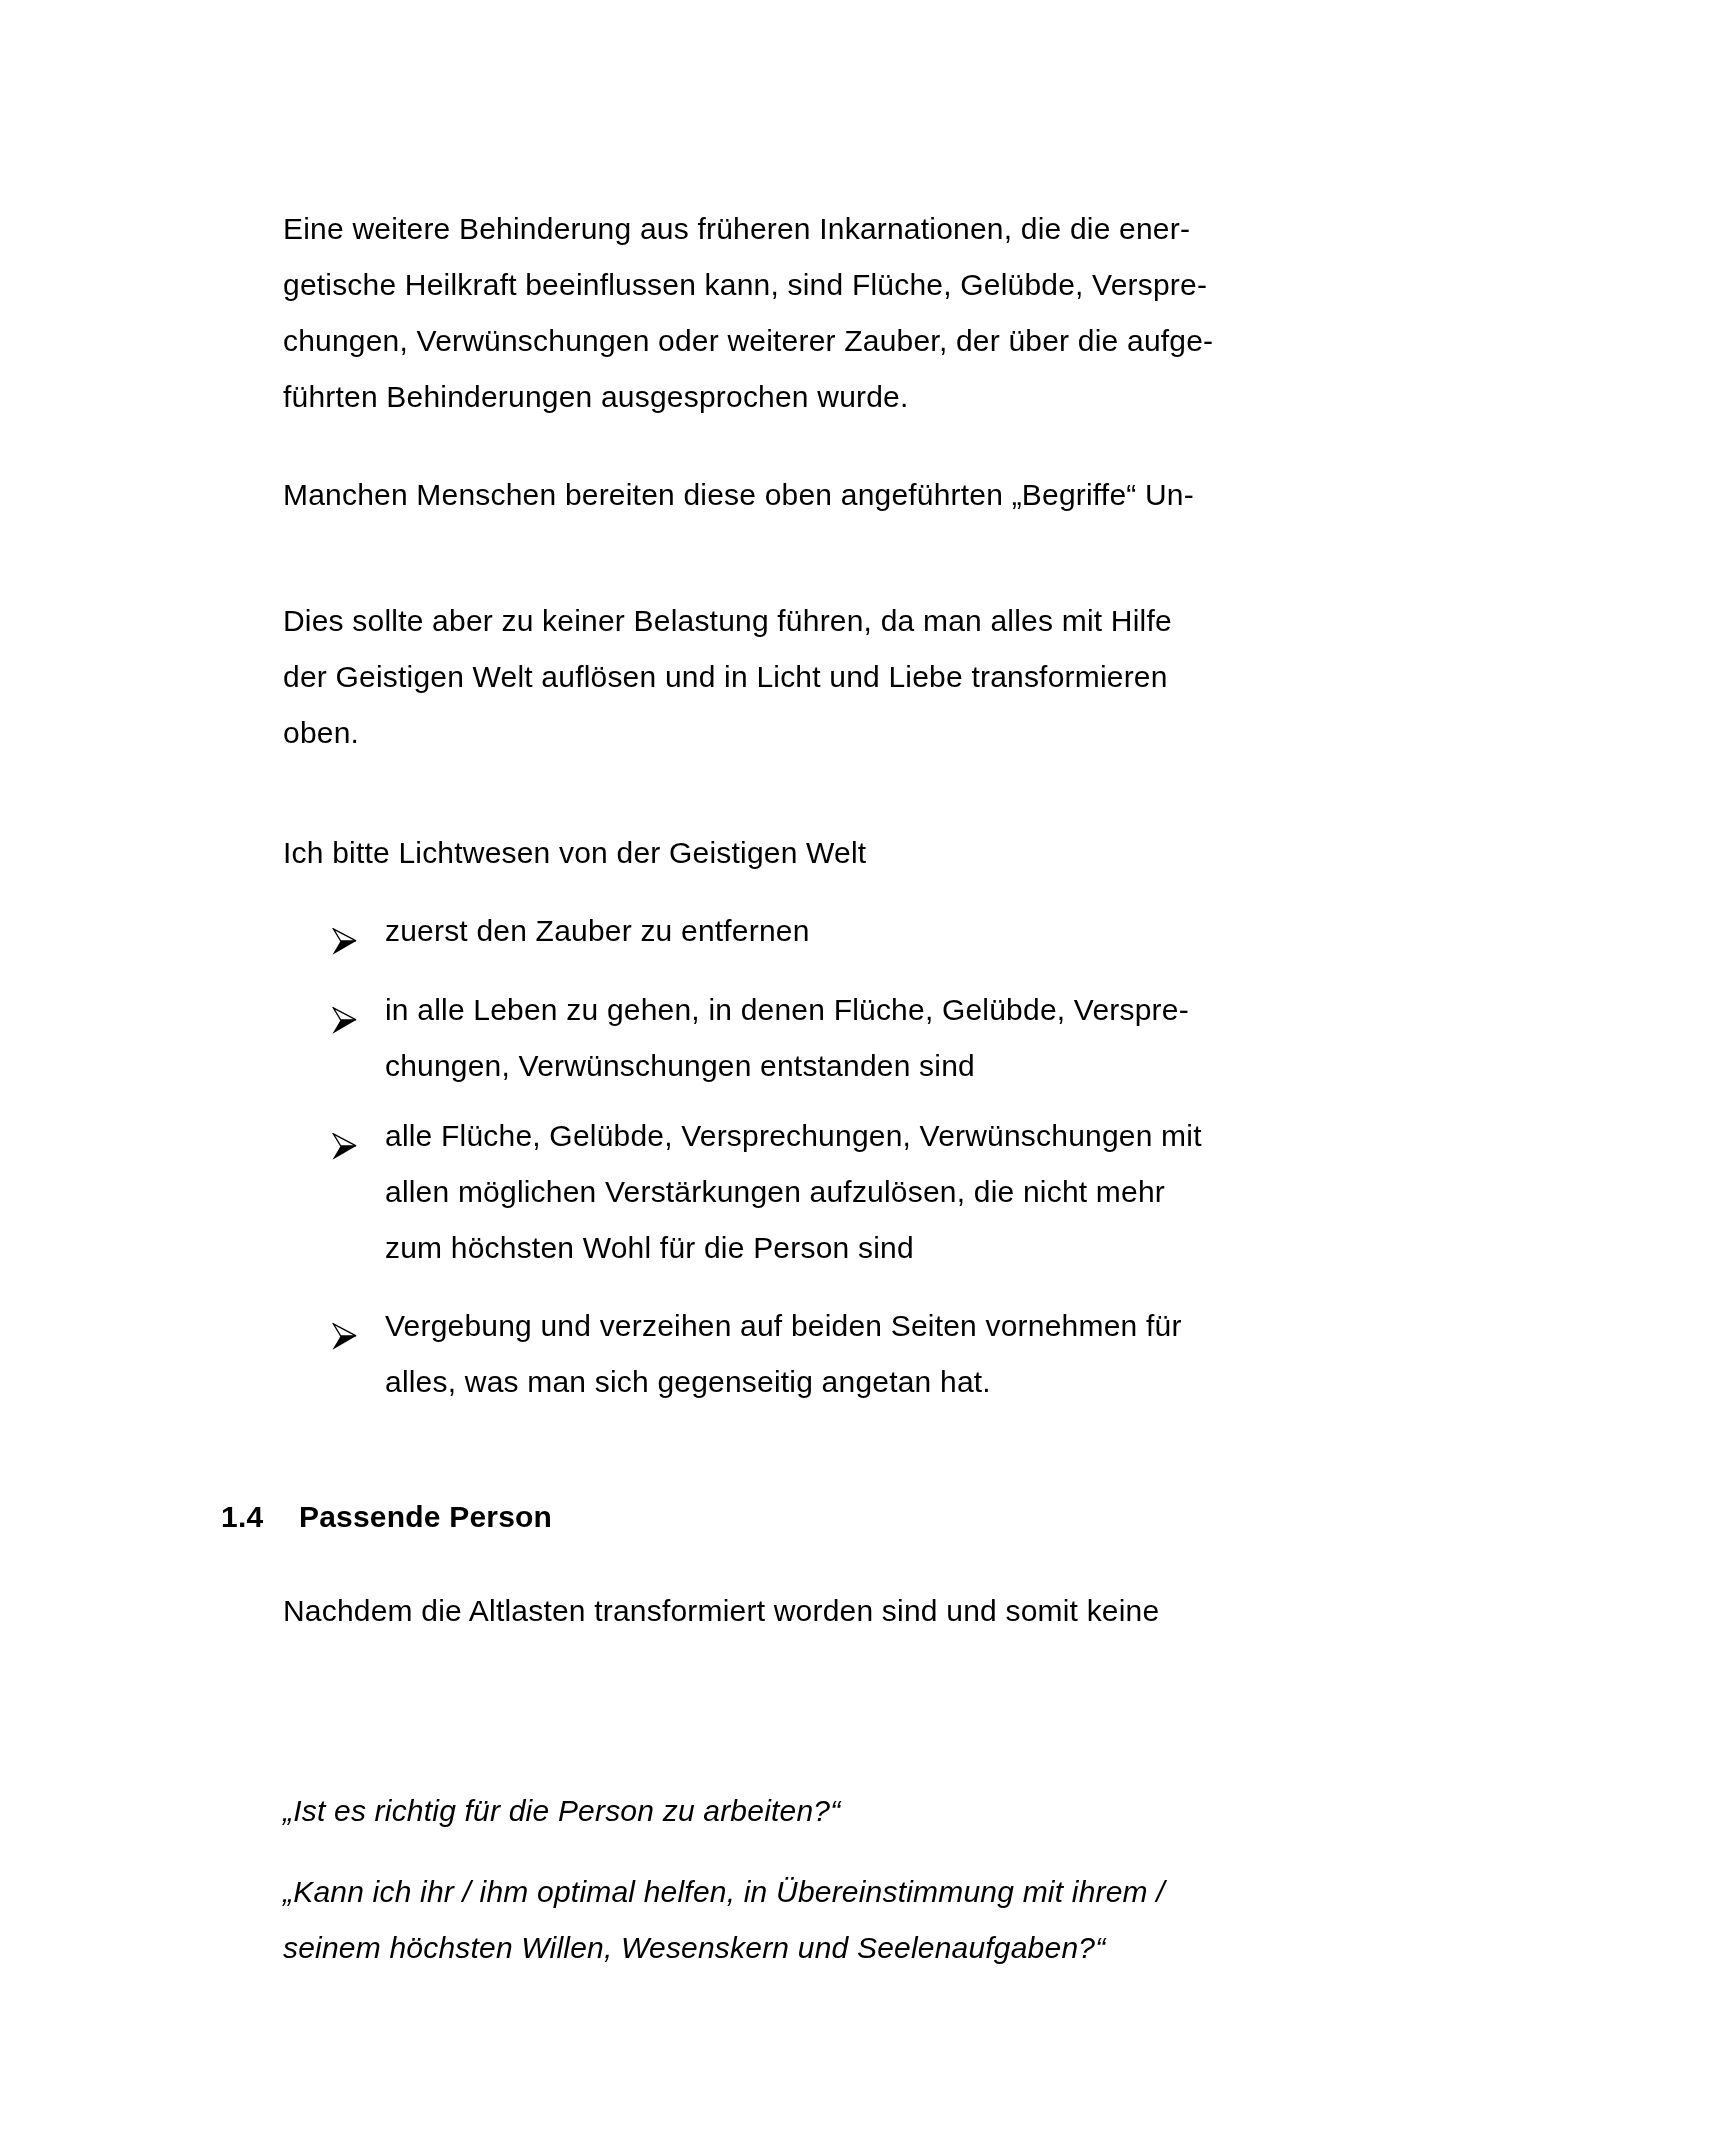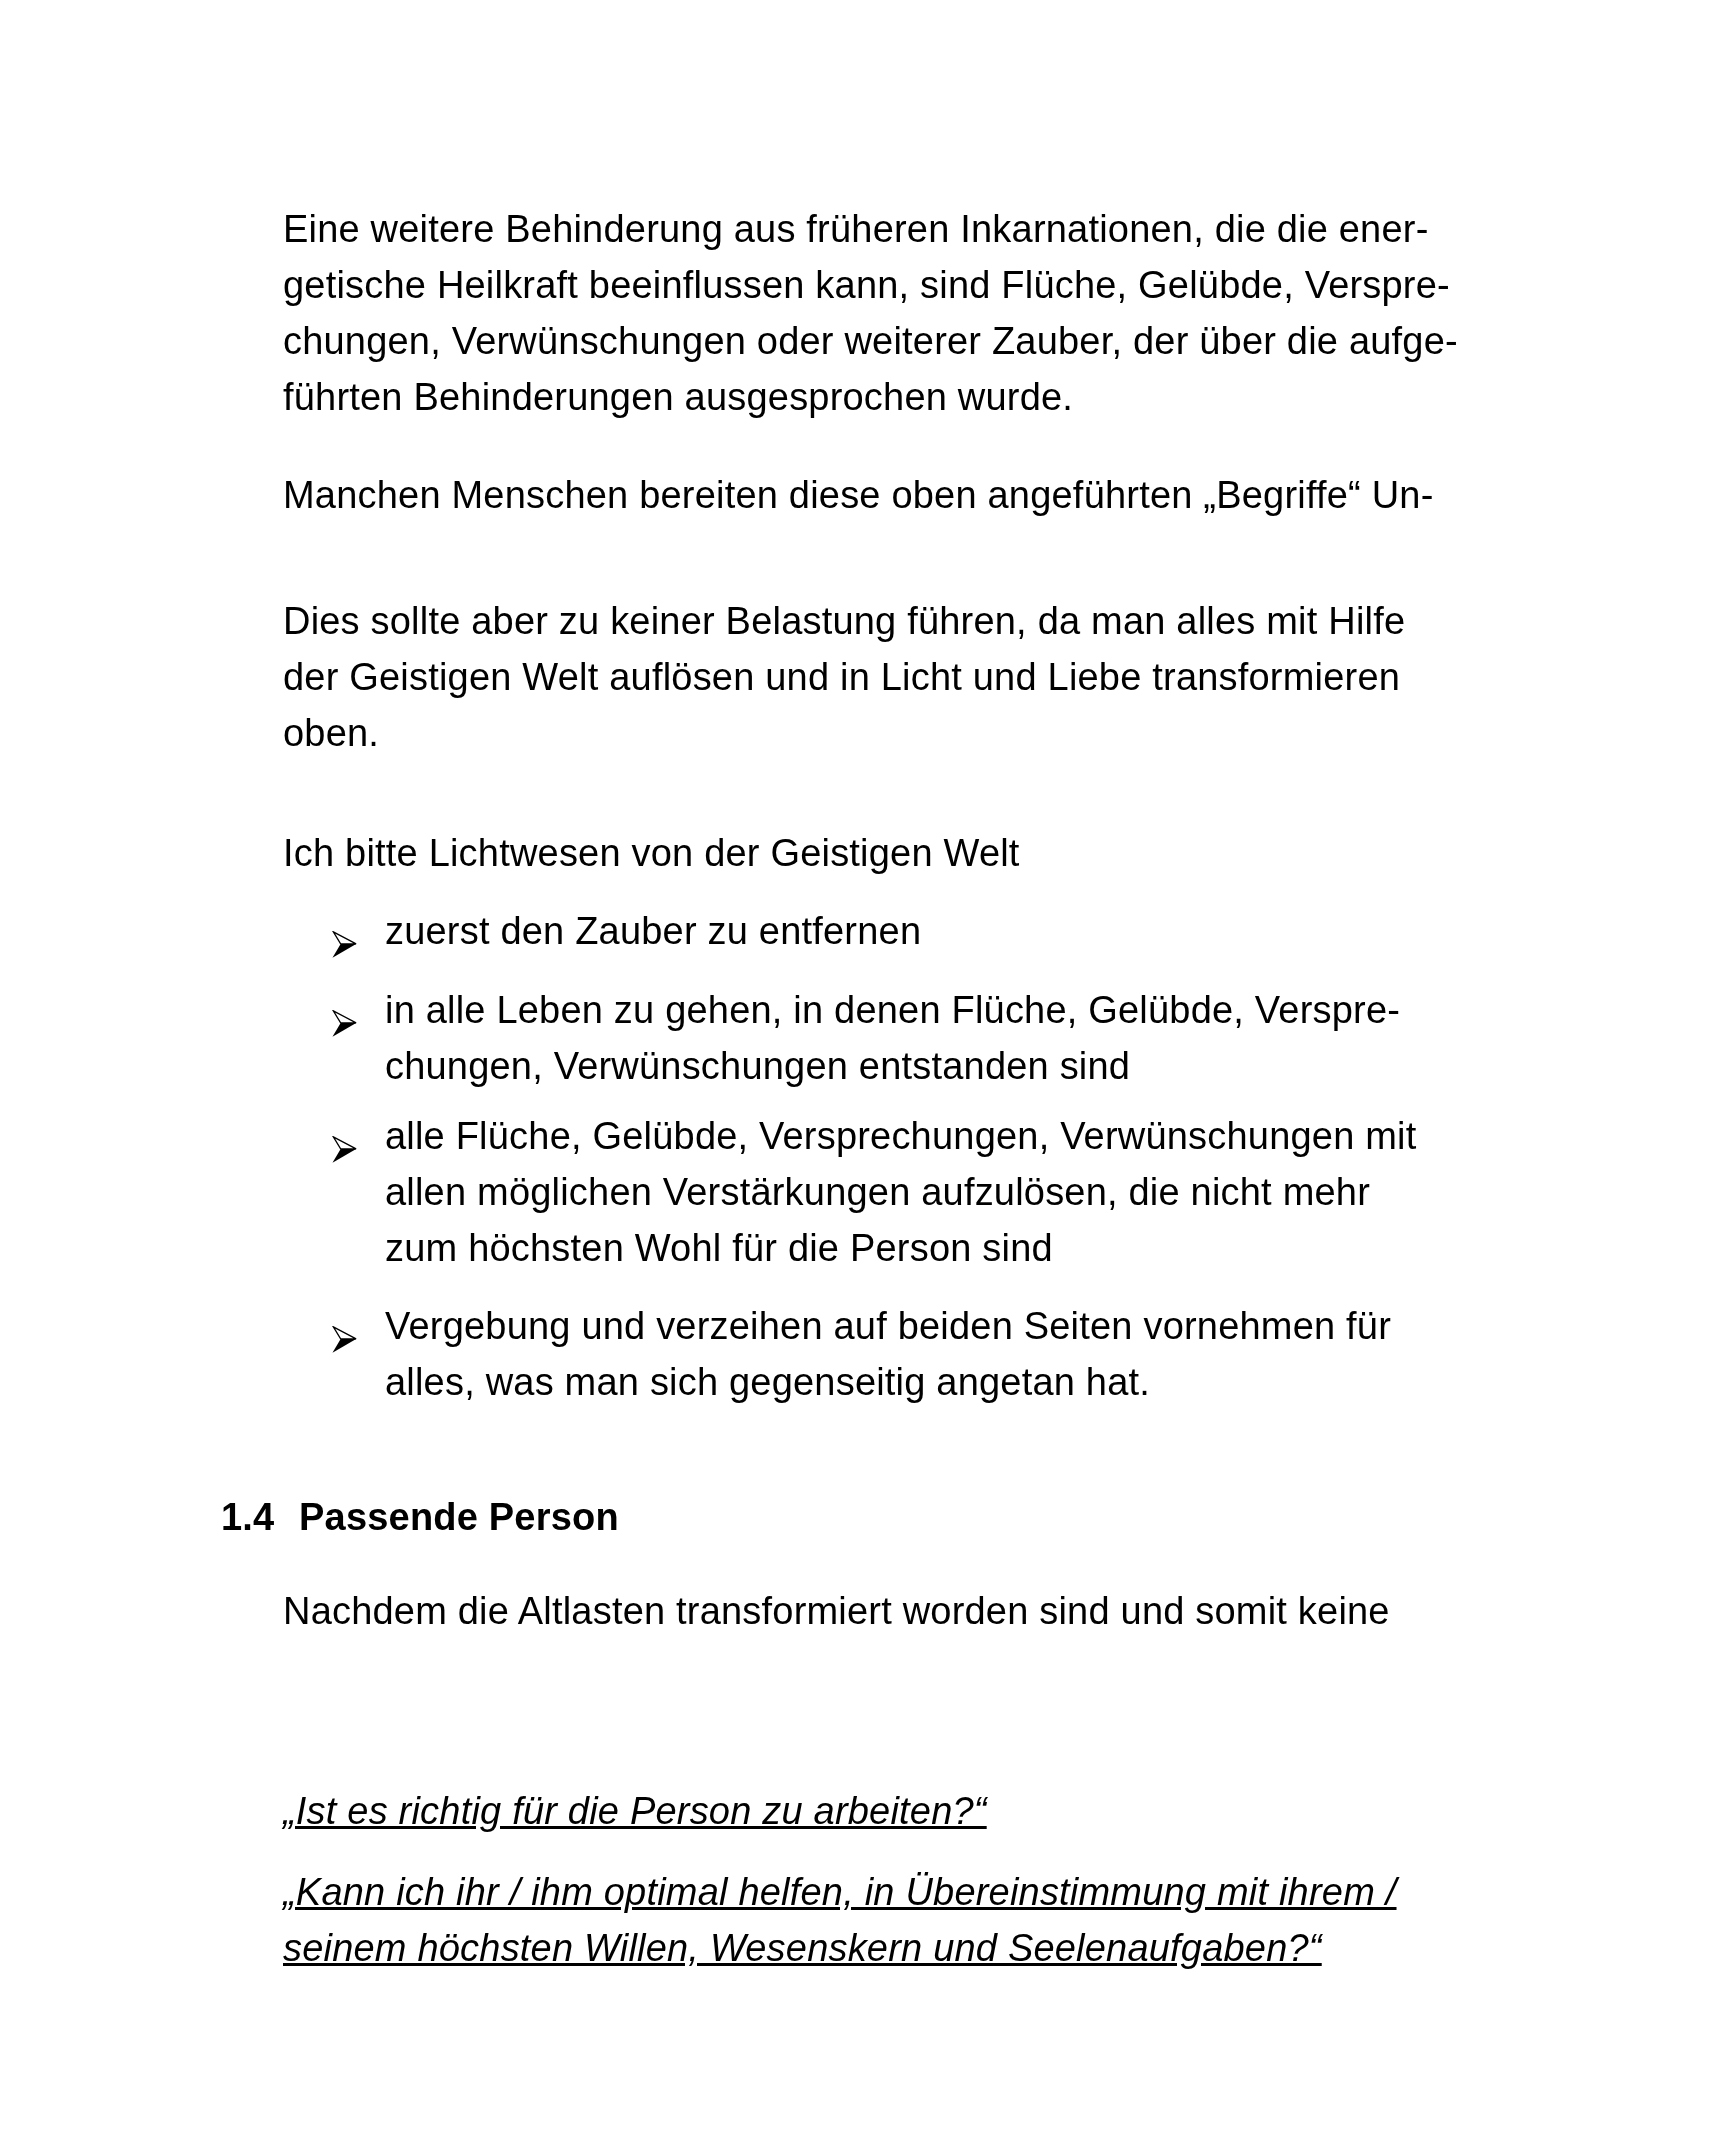--- a/index.html
+++ b/index.html
@@ -12,21 +12,21 @@
     width: 1727px;
     height: 2439px;
     background: #ffffff;
     color: #000000;
     font-family: "Liberation Sans", "DejaVu Sans", sans-serif;
     overflow: hidden;
   }
   .block {
     position: absolute;
     left: 283px;
-    font-size: 38px;
+    font-size: 30px;
     line-height: 56px;
     letter-spacing: 0.2px;
     white-space: nowrap;
   }
   .line { white-space: nowrap; }
   .bullet {
     left: 332px;
   }
   .bullet .btext {
     margin-left: 53px;
@@ -43,21 +43,20 @@
     left: 205px;
     font-weight: bold;
     margin-left: 16px;
   }
   .heading .hnum {
     display: inline-block;
     width: 78px;
   }
   .italic {
     font-style: italic;
-    text-decoration: underline;
   }
 </style>
 </head>
 <body>
 
 <div class="page">
 
   <div class="block" style="top:201px">
     <div class="line">Eine weitere Behinderung aus früheren Inkarnationen, die die ener-</div>
     <div class="line">getische Heilkraft beeinflussen kann, sind Flüche, Gelübde, Verspre-</div>

